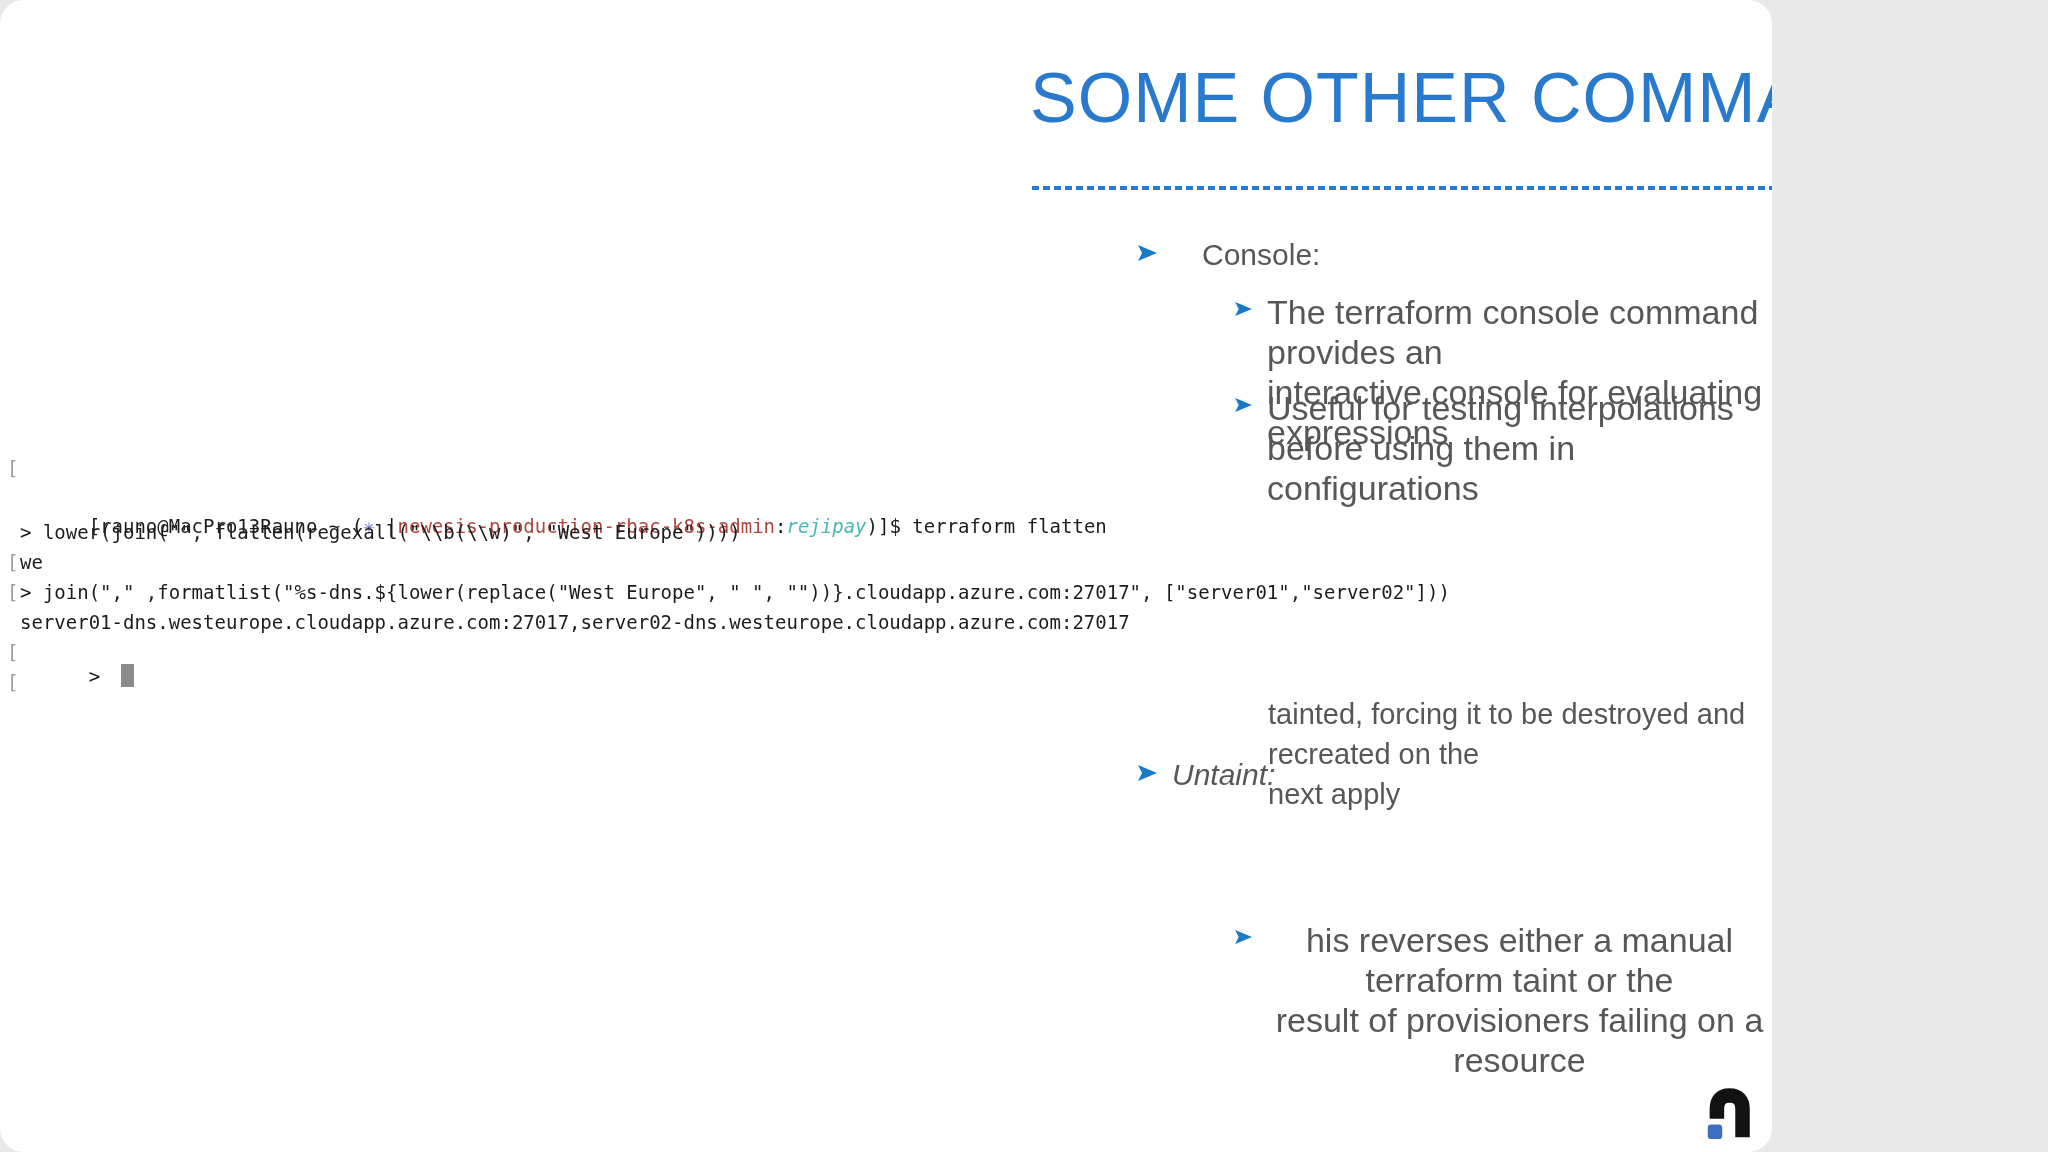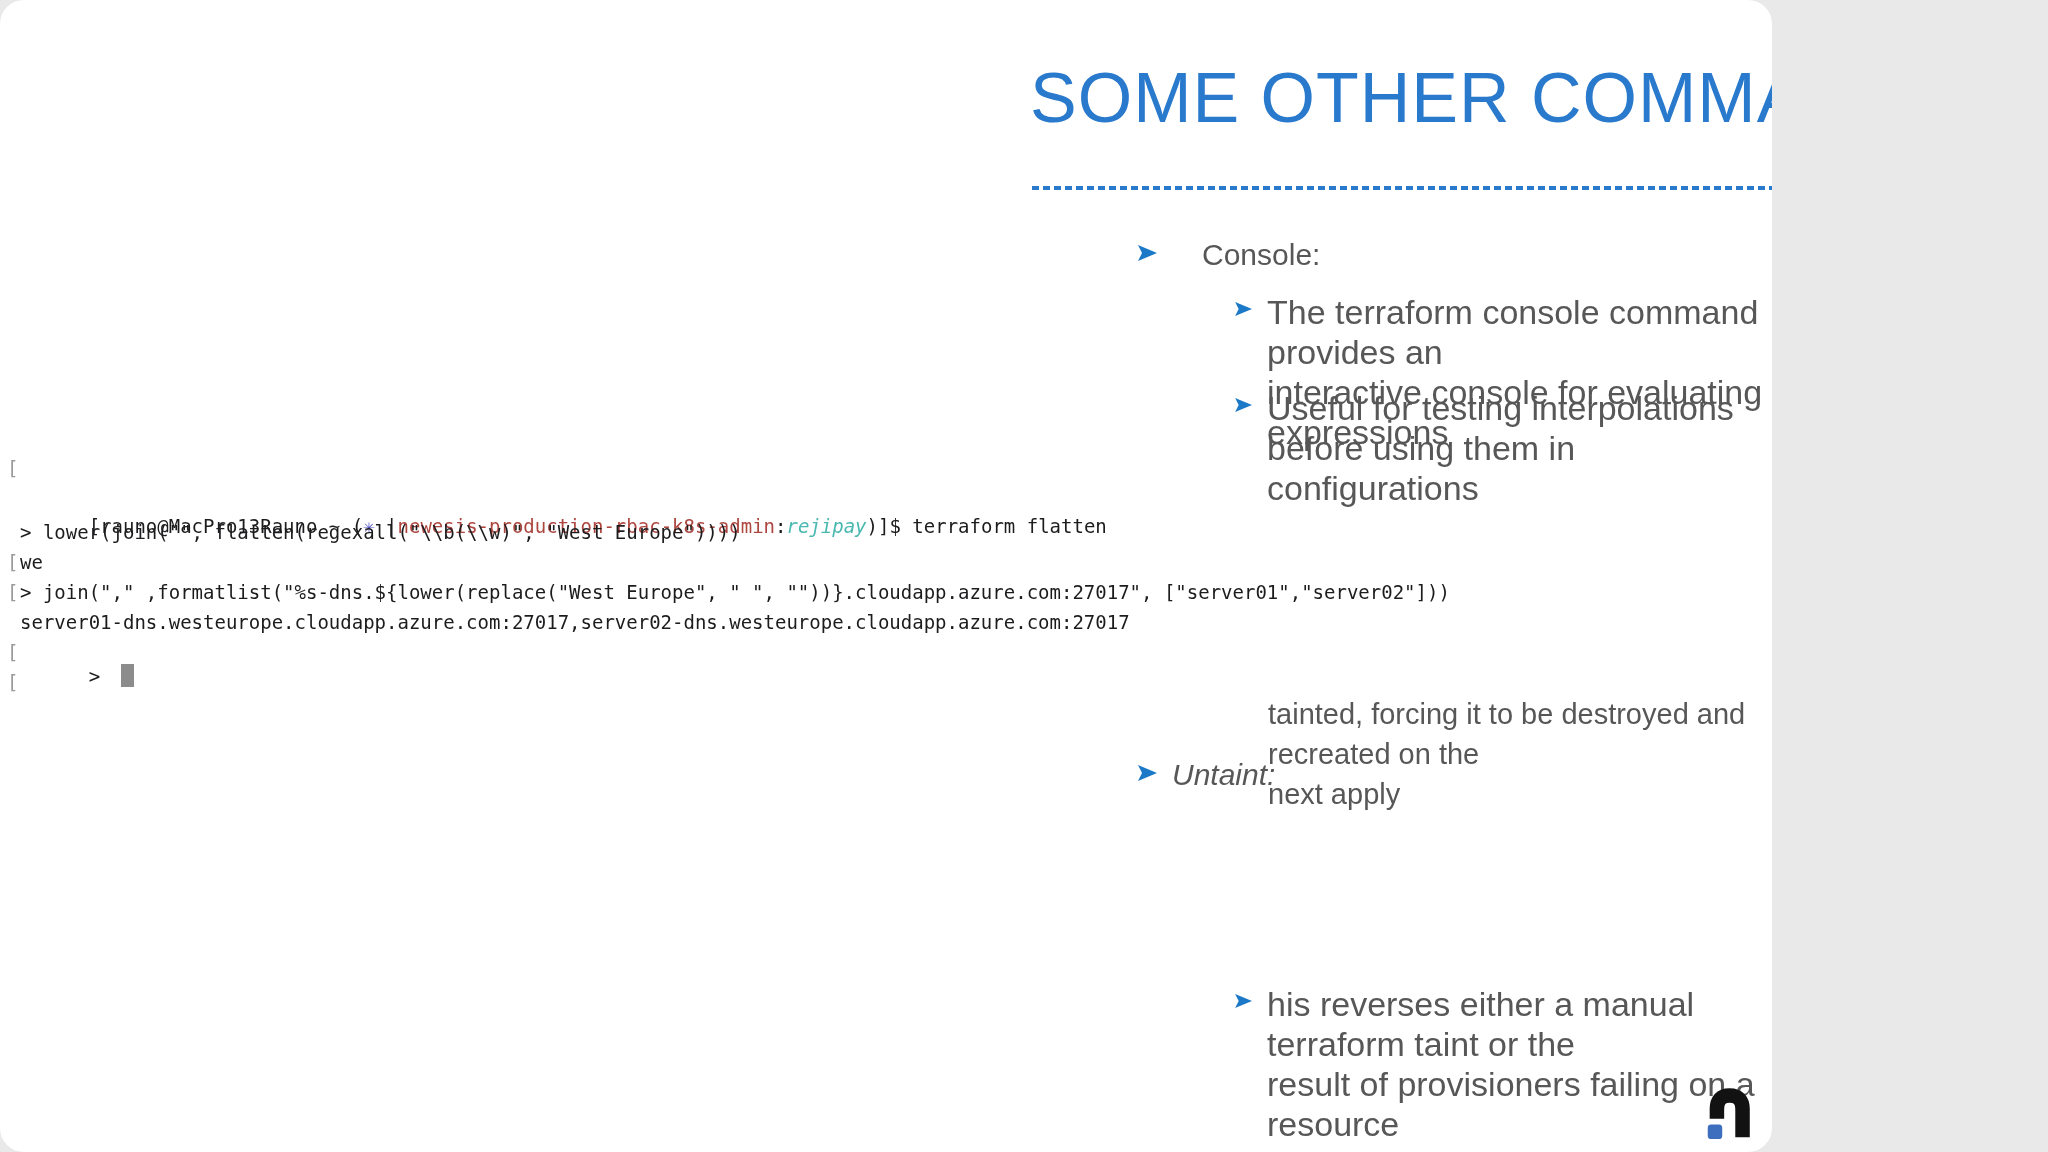--- a/index.html
+++ b/index.html
@@ -91,21 +91,21 @@
   <div class="bullet lvl1" style="top:754px;left:1138px;font-style:italic;">
     <span class="arrow">
       <svg width="20" height="18" viewBox="0 0 20 18">
           <polygon points="0,1 19,9 0,17 4,9" fill="currentColor"></polygon>
         </svg>
     </span>
     <span class="txt">Untaint:</span>
   </div>
 
 
-  <div class="bullet lvl2" style="top:984px;left:1235px;">
+  <div class="bullet lvl2" style="top:920px;left:1235px;text-align:center;">
     <span class="arrow">
       <svg width="18" height="16" viewBox="0 0 20 18">
           <polygon points="0,1 19,9 0,17 4,9" fill="currentColor"></polygon>
         </svg>
     </span>
     <span class="txt">his reverses either a manual terraform taint or the
 result of provisioners failing on a resource</span>
   </div>
 
   <div class="terminal">

